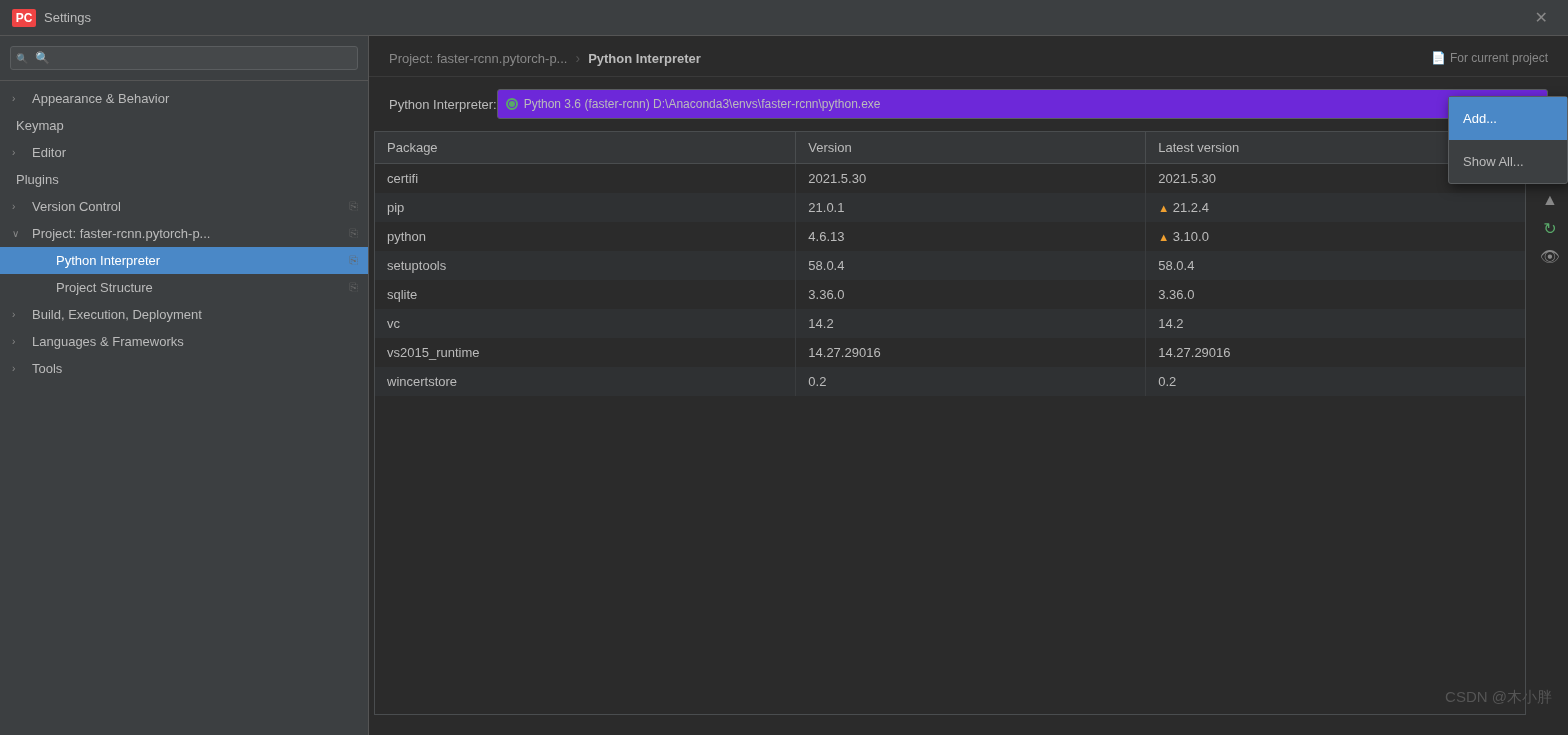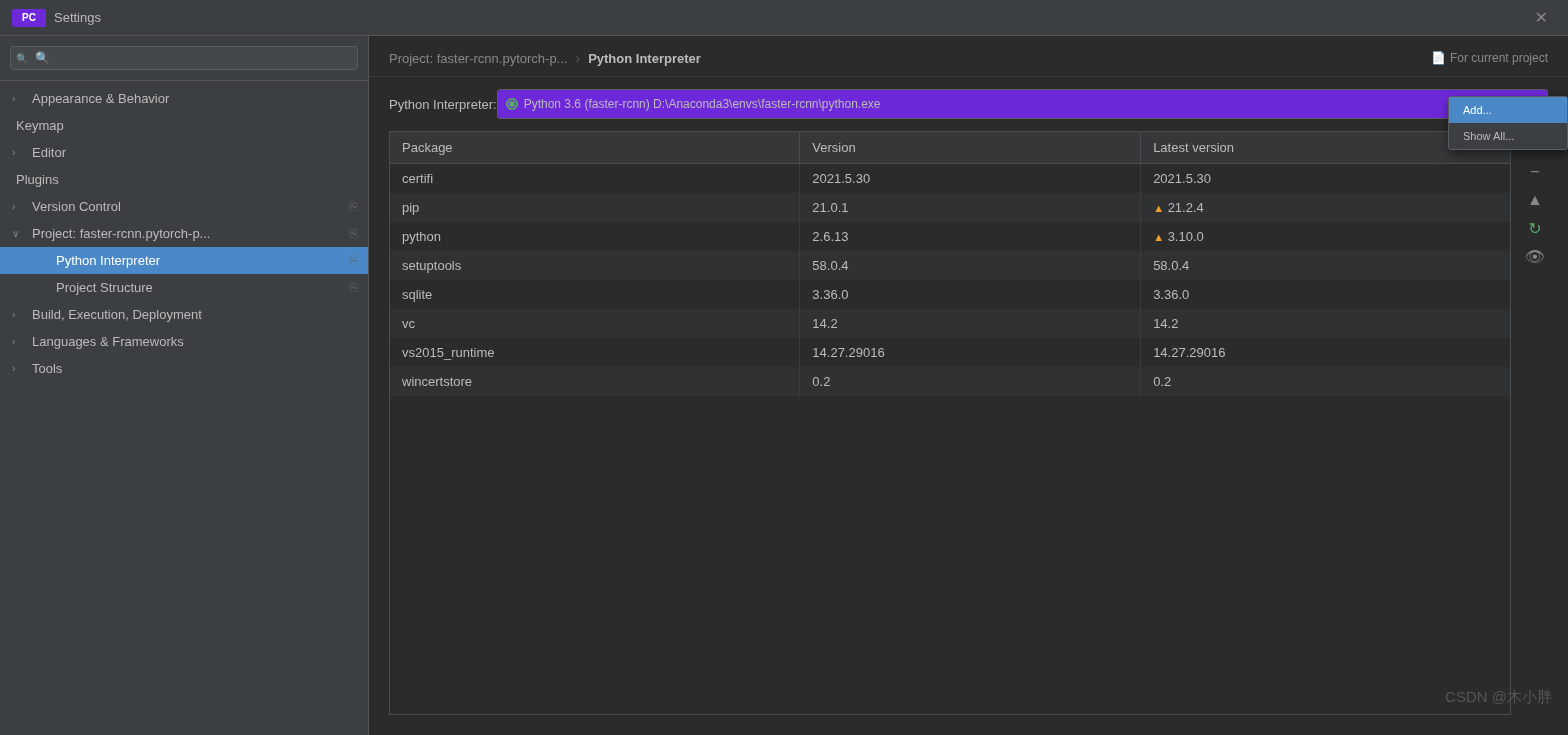--- a/index.html
+++ b/index.html
@@ -25,28 +25,28 @@
       height: 36px;
       flex-shrink: 0;
       border-bottom: 1px solid #555;
     }
     .title-bar-left {
       display: flex;
       align-items: center;
       gap: 8px;
     }
     .title-bar-icon {
-      width: 34px;
+      width: 24px;
       height: 18px;
-      background: #6d28d9;
+      background: #ef4444;
       border-radius: 2px;
       display: flex;
       align-items: center;
       justify-content: center;
-      font-size: 10px;
+      font-size: 12px;
       color: white;
       font-weight: bold;
     }
     .title-bar-title {
       color: #bbb;
       font-size: 13px;
     }
     .close-btn {
       color: #888;
       font-size: 16px;
@@ -242,36 +242,36 @@
       top: 60px;
       right: 0;
       background: #3c3f41;
       border: 1px solid #5a5d5f;
       border-radius: 3px;
       z-index: 100;
       width: 120px;
       box-shadow: 2px 4px 12px rgba(0,0,0,0.5);
     }
     .dropdown-item {
-      padding: 7px 14px;
+      padding: 14px 14px;
       cursor: pointer;
       color: #bbb;
-      font-size: 11px;
+      font-size: 13px;
     }
     .dropdown-item.highlighted {
       background: #4a88c7;
       color: #fff;
     }
 
     
     .packages-area {
       flex: 1;
       overflow: hidden;
       display: flex;
-      padding: 0 20px 20px;
+      padding: 0 5px 20px;
       gap: 7px;
     }
     .packages-table-wrapper {
       flex: 1;
       overflow-y: auto;
       border: 1px solid #4a4d4f;
     }
     .packages-table {
       width: 100%;
       border-collapse: collapse;
@@ -468,21 +468,21 @@
                 <td>2021.5.30</td>
                 <td>2021.5.30</td>
               </tr>
               <tr>
                 <td>pip</td>
                 <td>21.0.1</td>
                 <td><span class="upgrade-indicator">▲</span> 21.2.4</td>
               </tr>
               <tr>
                 <td>python</td>
-                <td>2.6.13</td>
+                <td>4.6.13</td>
                 <td><span class="upgrade-indicator">▲</span> 3.10.0</td>
               </tr>
               <tr>
                 <td>setuptools</td>
                 <td>58.0.4</td>
                 <td>58.0.4</td>
               </tr>
               <tr>
                 <td>sqlite</td>
                 <td>3.36.0</td>

